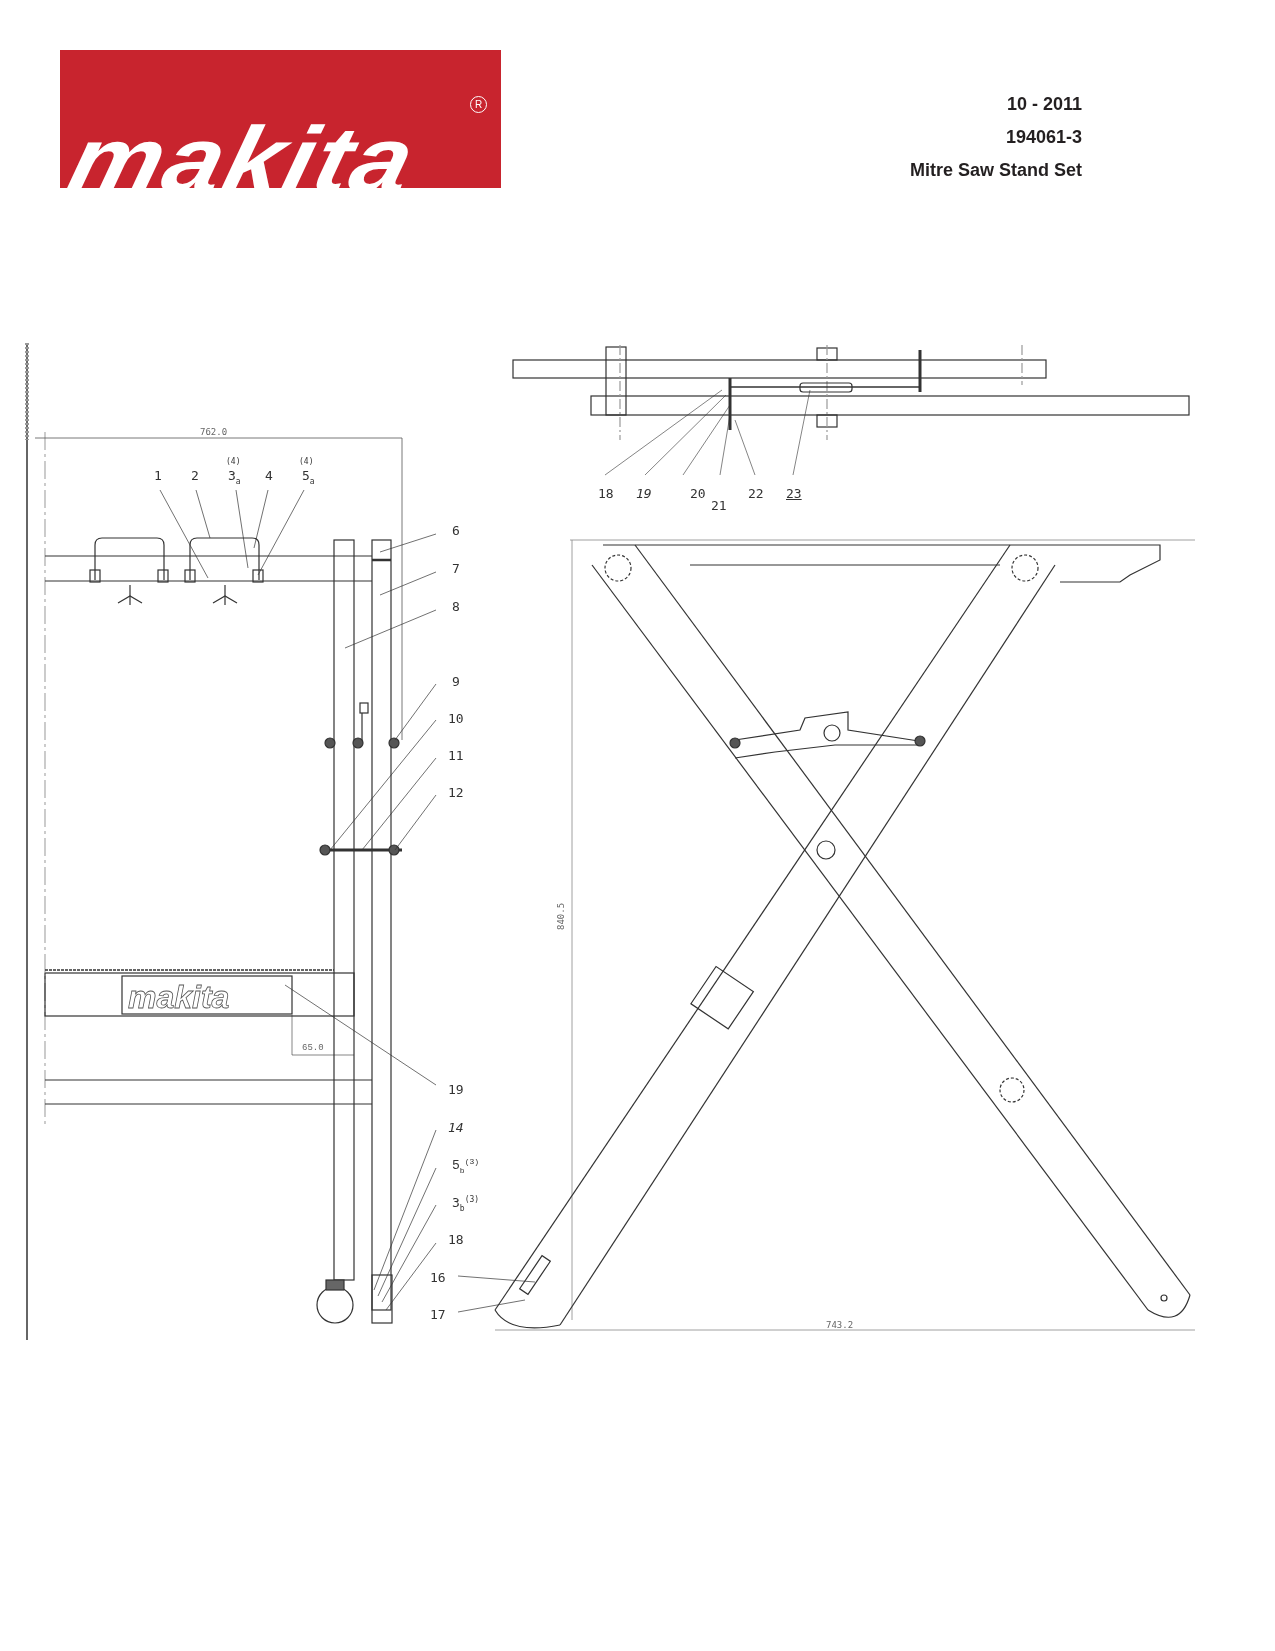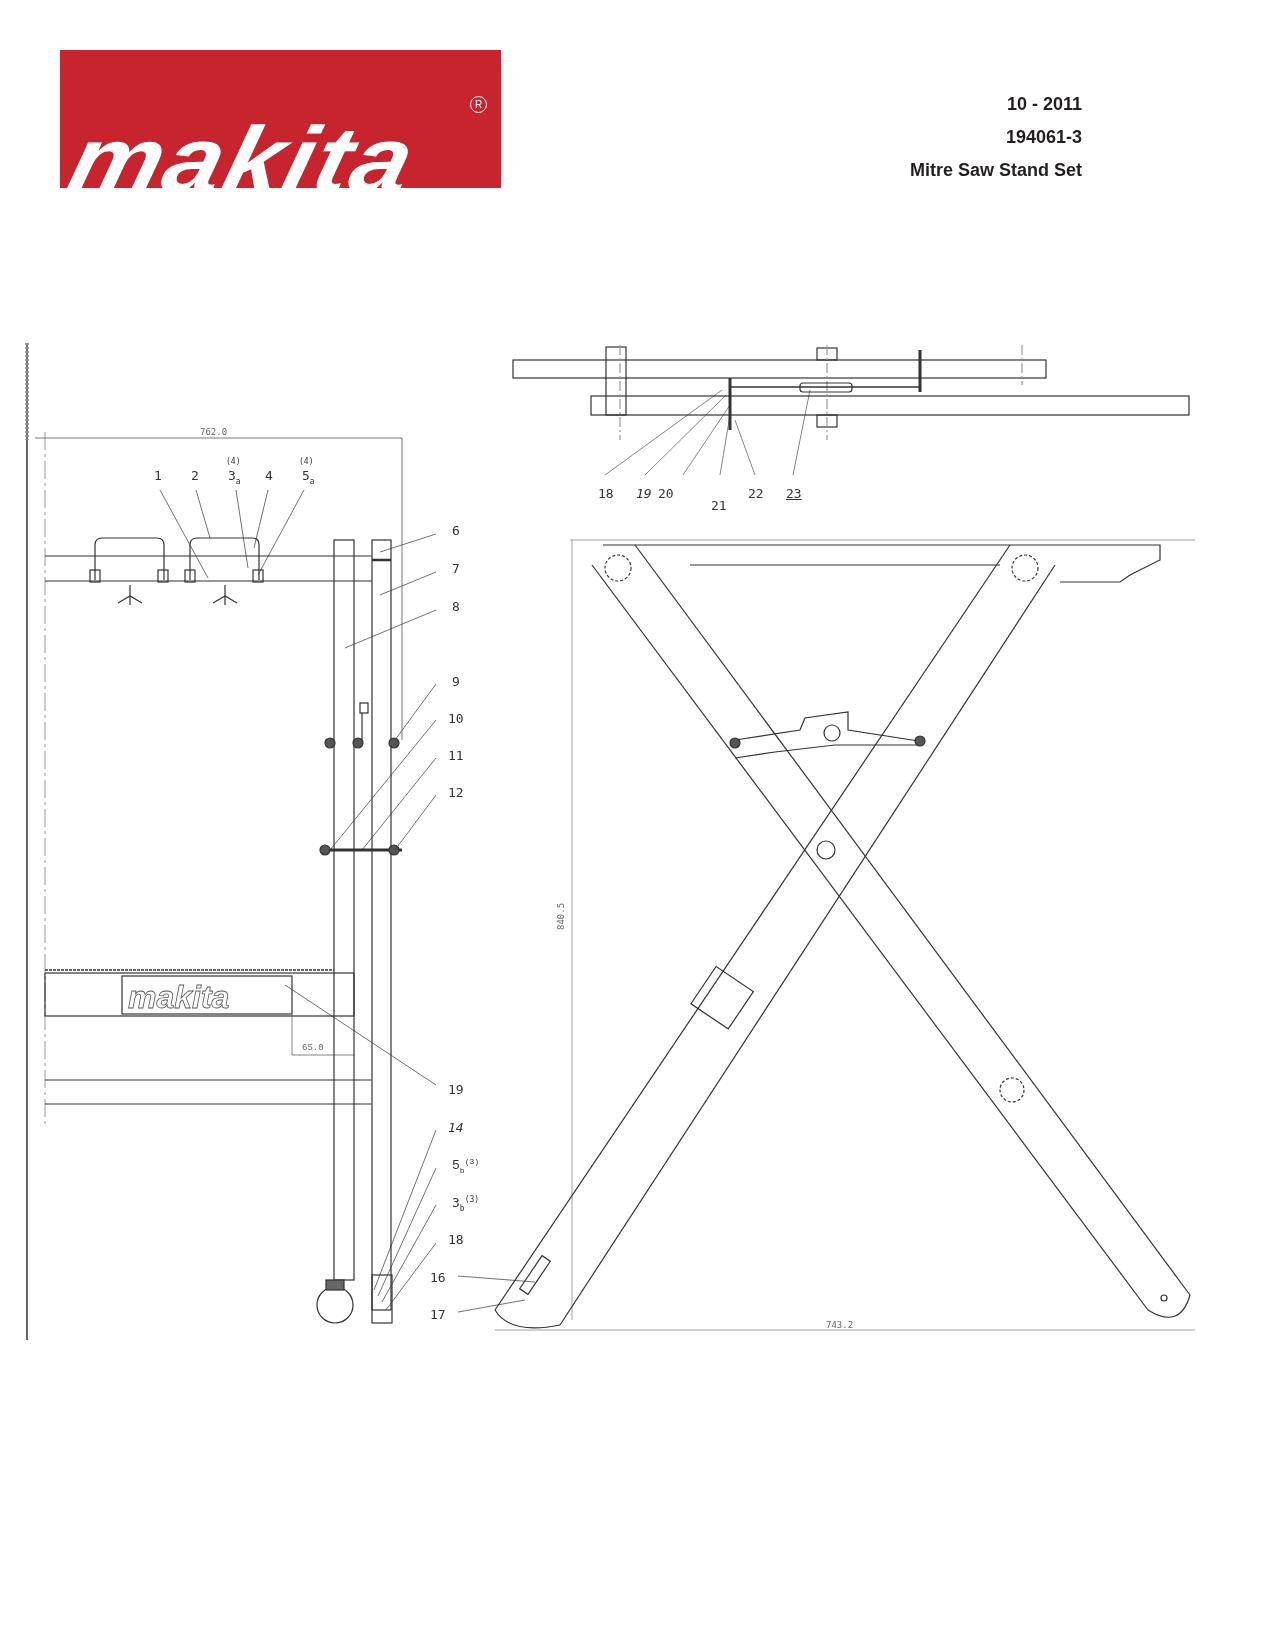--- a/index.html
+++ b/index.html
@@ -176,16 +176,16 @@
 <div class="lbl" style="left:448px;top:1082px;">19</div>
 <div class="lbl" style="left:448px;top:1120px;font-style:italic;">14</div>
 <div class="lbl" style="left:452px;top:1157px;font-family:Liberation Mono, monospace;"><span>5</span><sub>b</sub><sup>(3)</sup></div>
 <div class="lbl" style="left:452px;top:1195px;"><span>3</span><sub>b</sub><sup>(3)</sup></div>
 <div class="lbl" style="left:448px;top:1232px;">18</div>
 <div class="lbl" style="left:430px;top:1270px;">16</div>
 <div class="lbl" style="left:430px;top:1307px;">17</div>
 
 <div class="lbl" style="left:598px;top:486px;text-align:right;">18</div>
 <div class="lbl" style="left:636px;top:486px;font-style:italic;">19</div>
-<div class="lbl" style="left:658px;top:486px;">20</div>
+<div class="lbl" style="left:690px;top:486px;">20</div>
 <div class="lbl" style="left:711px;top:486px;margin-top:12px;">21</div>
 <div class="lbl" style="left:748px;top:486px;">22</div>
 <div class="lbl" style="left:786px;top:486px;text-decoration:underline;">23</div>
 
 </body></html>

